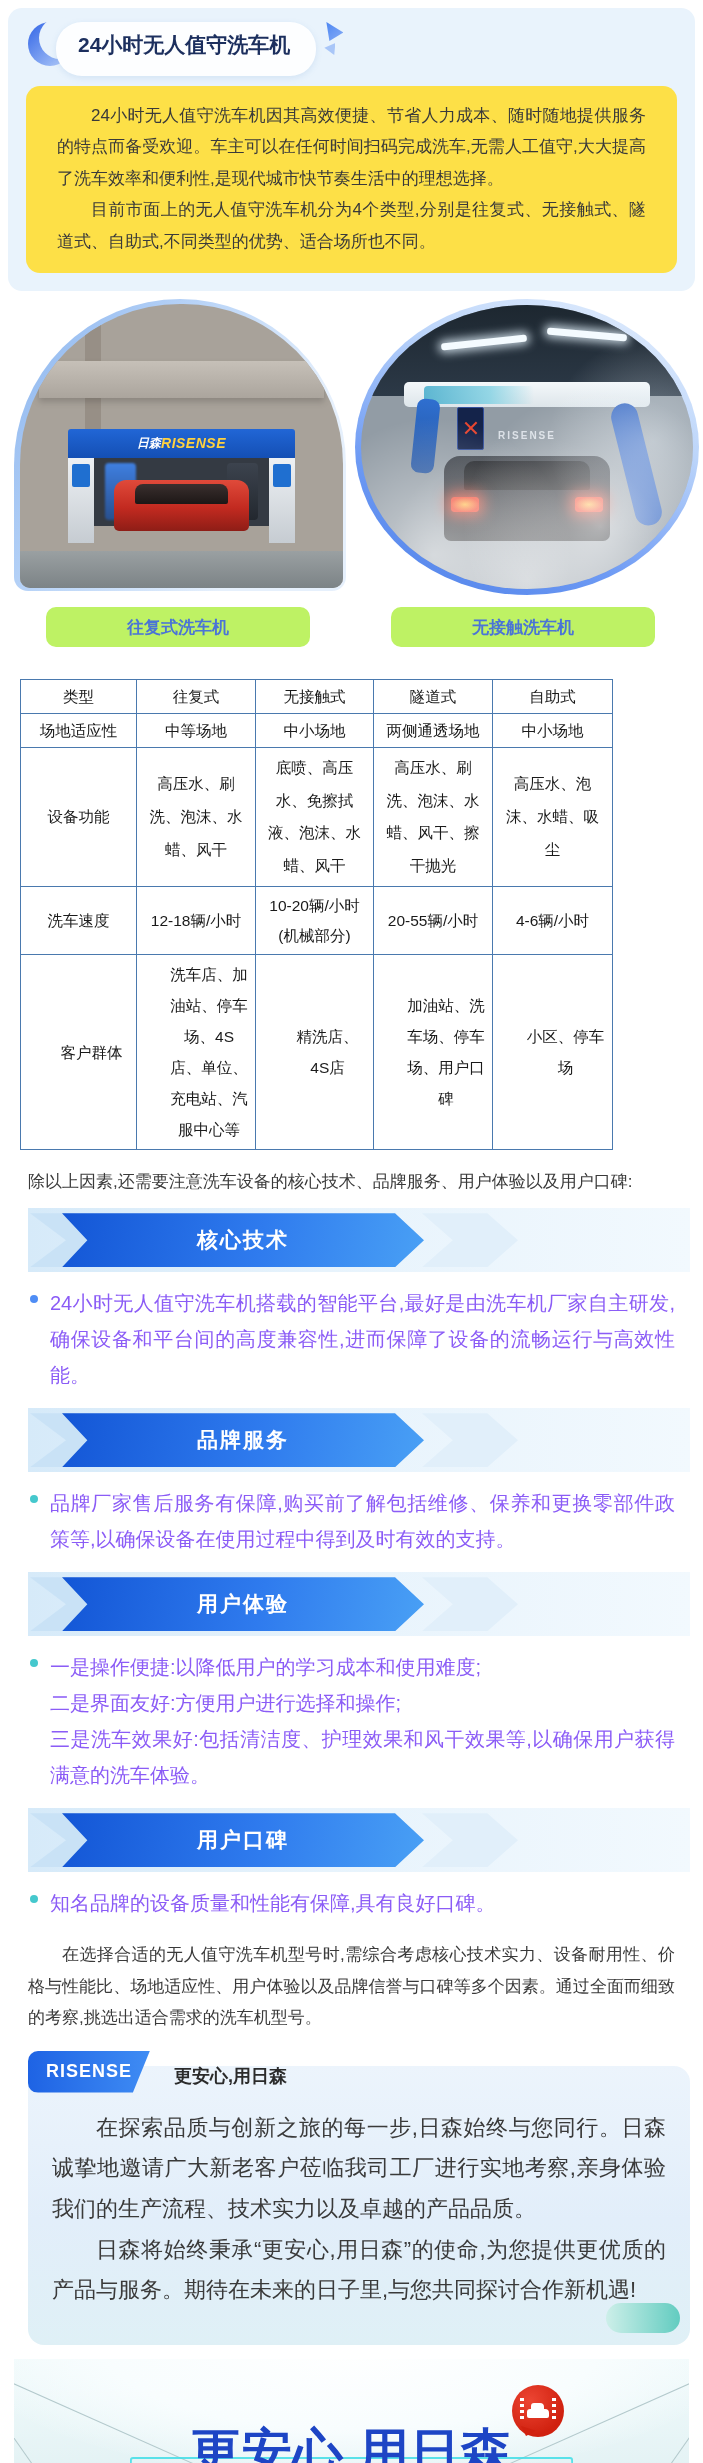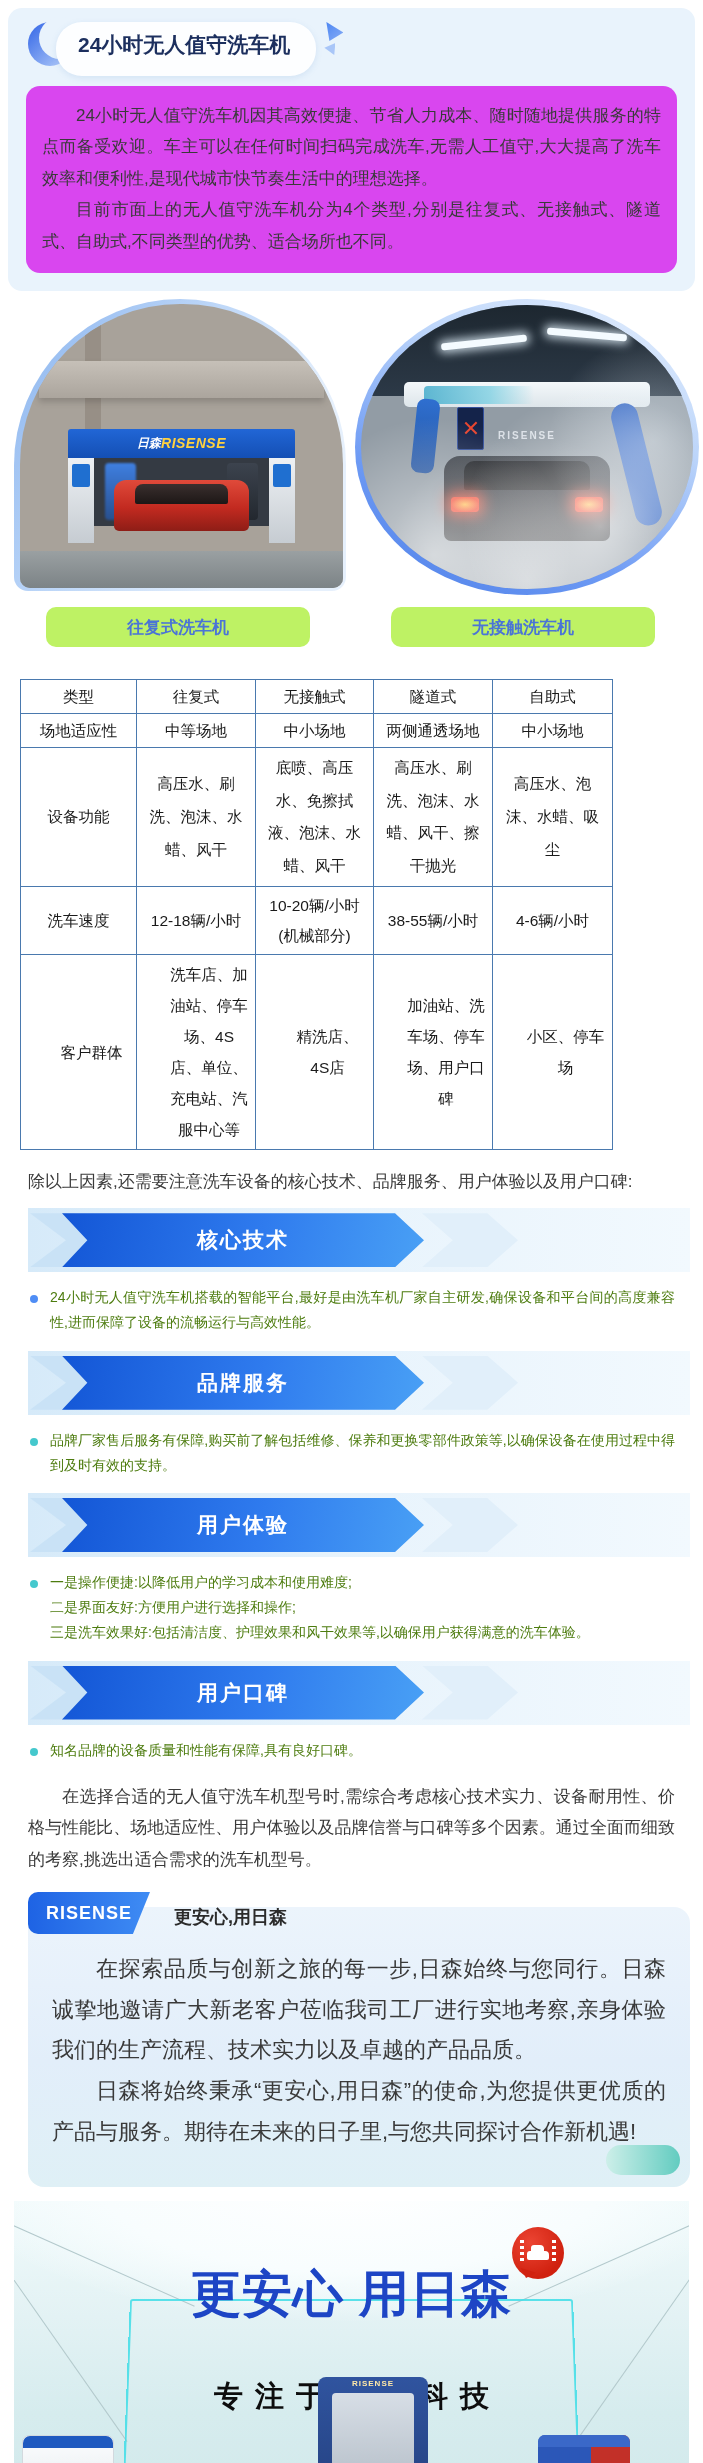--- a/index.html
+++ b/index.html
@@ -18,21 +18,21 @@
   .crescent::after { content:""; position:absolute; left:11px; top:-5px; width:42px; height:42px;
     border-radius:50%; background:#e9f3fc; }
   .title-pill { position:relative; z-index:1; margin-left:-16px; background:#fdfeff;
     border-radius:26px; padding:9px 26px 9px 22px; font-size:21px; font-weight:bold; color:#1c2f5e;
     box-shadow:0 2px 6px rgba(90,140,200,.15); }
   .tri-wrap { display:flex; flex-direction:column; margin-left:10px; }
   .tri-big { width:17px; height:19px; background:linear-gradient(135deg,#4d86f2,#86acf6);
     clip-path:polygon(0 0,100% 55%,18% 100%); }
   .tri-small { width:11px; height:12px; margin:2px 0 0 -2px; background:#a9c6f8;
     clip-path:polygon(100% 0,0 40%,90% 100%); }
-  .intro-card { background:#d946ef; border-radius:14px; padding:14px 16px 16px; }
+  .intro-card { background:#fde047; border-radius:14px; padding:14px 31px 16px; }
   .intro-card p { font-size:17px; line-height:1.85; text-align:justify; text-indent:2em; color:#3a3a3a; }
 
   
   .photos { display:flex; justify-content:space-between; padding:8px 4px 0 14px; }
   .dome-ring { width:332px; height:292px; border-radius:166px 166px 14px 14px; padding:5px 3px 3px 6px;
     background:linear-gradient(120deg,#8ab4ee 0%,#bcd6f8 40%,#e6f0fc 75%); }
   .dome { width:100%; height:100%; border-radius:160px 160px 10px 10px; position:relative; overflow:hidden;
     background:linear-gradient(180deg,#a49e96 0%,#b6b0a8 28%,#9b958d 46%,#8d8press 46%); background-color:#a8a29a; }
   .dome-beam { position:absolute; left:6%; right:6%; top:20%; height:13%; background:linear-gradient(#c6c0b8,#aba59d); box-shadow:0 4px 6px rgba(60,55,50,.25); }
   .dome-pillar { position:absolute; left:20%; top:0; width:5%; height:46%; background:#978f86; }
@@ -113,21 +113,21 @@
   .chev-l { left:2px; width:80px; background:#c9e2f6;
     clip-path:polygon(0 0,55% 0,100% 50%,55% 100%,0 100%,45% 50%); }
   .chev-r { left:394px; width:96px; background:#e1effa;
     clip-path:polygon(0 0,68% 0,100% 50%,68% 100%,0 100%,32% 50%); }
   .arrow { position:absolute; left:34px; top:5px; height:54px; width:362px;
     background:linear-gradient(100deg,#1356d6 0%,#2f7bee 55%,#49a0f5 100%);
     clip-path:polygon(0 0,92% 0,100% 50%,92% 100%,0 100%,7% 50%);
     display:flex; align-items:center; justify-content:center; }
   .arrow span { color:#fff; font-size:21px; font-weight:bold; letter-spacing:2px; }
   .bullet { position:relative; margin:13px 28px 0; padding-left:22px; }
-  .bullet p { font-size:14px; line-height:1.8; color:#4d7c0f; text-align:justify; }
+  .bullet p { font-size:20px; line-height:1.8; color:#8b5cf6; text-align:justify; }
   .dot { position:absolute; left:2px; top:10px; width:8px; height:8px; border-radius:50%; }
   .dot-blue { background:#4f8df5; } .dot-teal { background:#45c8cd; }
 
   .closing { margin:18px 28px 0; font-size:17px; line-height:1.85; text-align:justify; text-indent:2em; color:#3a3a3a; }
 
   
   .brand-wrap { position:relative; margin:32px 13px 0 28px; }
   .brand-tag { position:absolute; left:0; top:-15px; z-index:2; width:122px; height:42px;
     background:linear-gradient(90deg,#1e63e4,#3f8cf4);
     clip-path:polygon(0 0,100% 0,86% 100%,0 100%); border-radius:10px 0 0 10px;
@@ -269,21 +269,21 @@
       <td>设备功能</td>
       <td>高压水、刷洗、泡沫、水蜡、风干</td>
       <td>底喷、高压水、免擦拭液、泡沫、水蜡、风干</td>
       <td>高压水、刷洗、泡沫、水蜡、风干、擦干抛光</td>
       <td>高压水、泡沫、水蜡、吸尘</td>
     </tr>
     <tr class="h-md">
       <td>洗车速度</td>
       <td>12-18辆/小时</td>
       <td>10-20辆/小时(机械部分)</td>
-      <td>38-55辆/小时</td>
+      <td>20-55辆/小时</td>
       <td>4-6辆/小时</td>
     </tr>
     <tr class="h-xl">
       <td>客户群体</td>
       <td>洗车店、加油站、停车场、4S店、单位、充电站、汽服中心等</td>
       <td>精洗店、4S店</td>
       <td>加油站、洗车场、停车场、用户口碑</td>
       <td>小区、停车场</td>
     </tr>
   </tbody>

